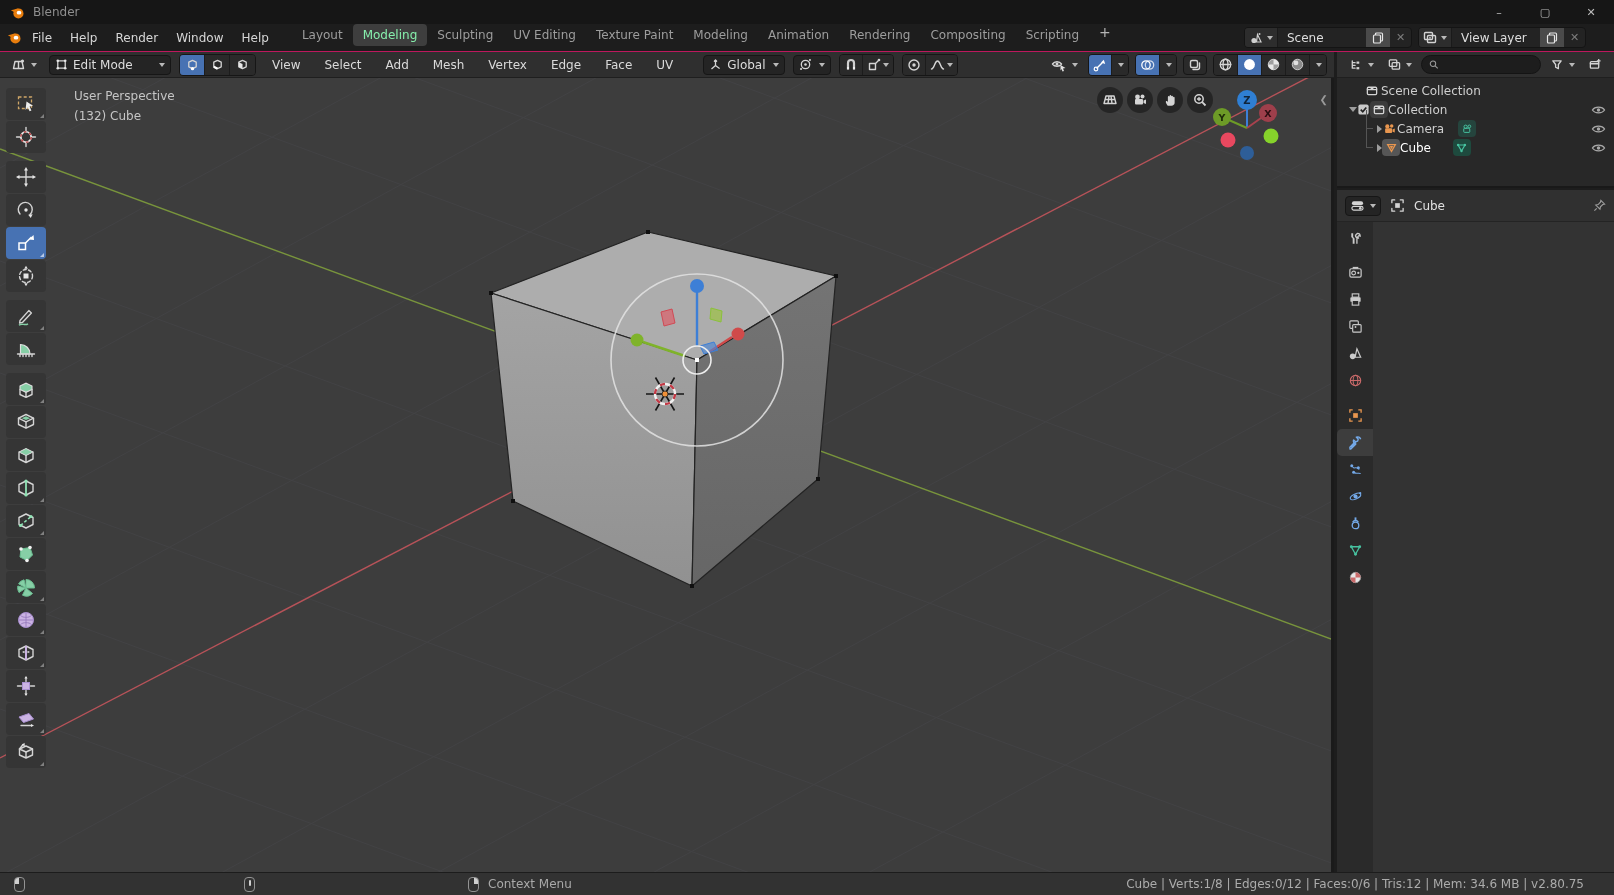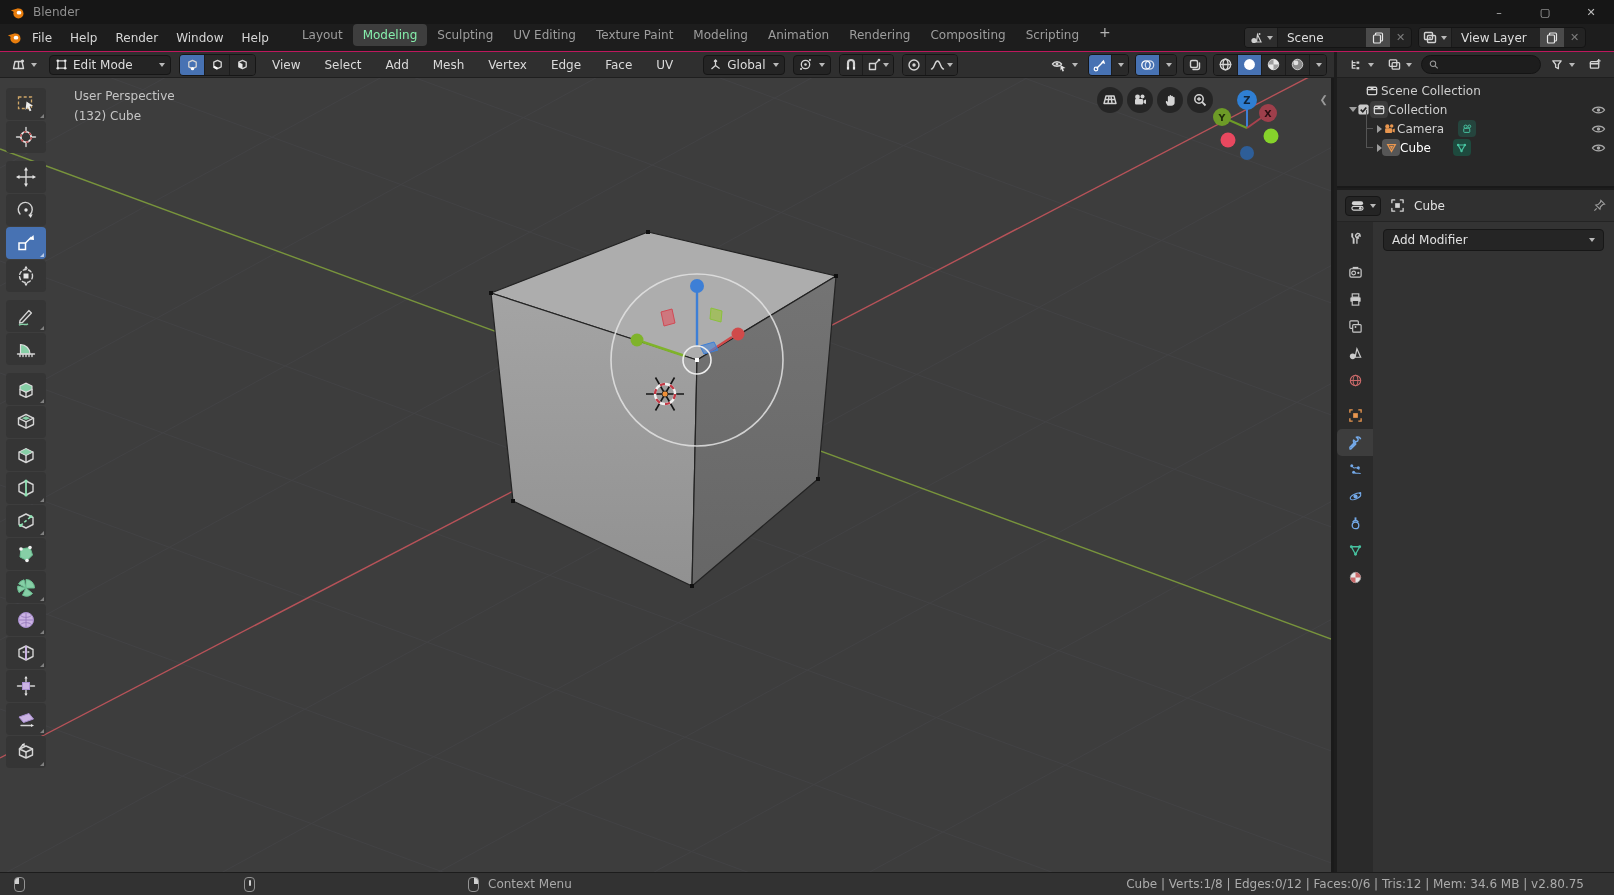--- a/index.html
+++ b/index.html
@@ -867,26 +867,20 @@
         </svg>
       </span>
     <span class="ptab" title="material">
         <svg width="15" height="15" viewBox="0 0 16 16">
           <circle cx="8" cy="8" r="5.5" fill="#e6e6e6" stroke="#999"></circle>
           <path d="M8,2.5 A5.5,5.5 0 0 1 13.5,8 L8,8 Z" fill="#c96a6a"></path>
           <path d="M8,13.5 A5.5,5.5 0 0 1 2.5,8 L8,8 Z" fill="#c96a6a"></path>
         </svg>
       </span>
   </div>
-  <div class="props-body">
-    <div class="add-mod">
-      <span>Add Modifier</span>
-      <span class="chev"></span>
-    </div>
-  </div>
 </div>
 
 <div class="statusbar">
   <span class="mouse lmb" style="left:14px">
       <i></i>
     </span>
   <span class="mouse mmb" style="left:244px">
       <i></i>
     </span>
   <span class="mouse rmb" style="left:468px">

